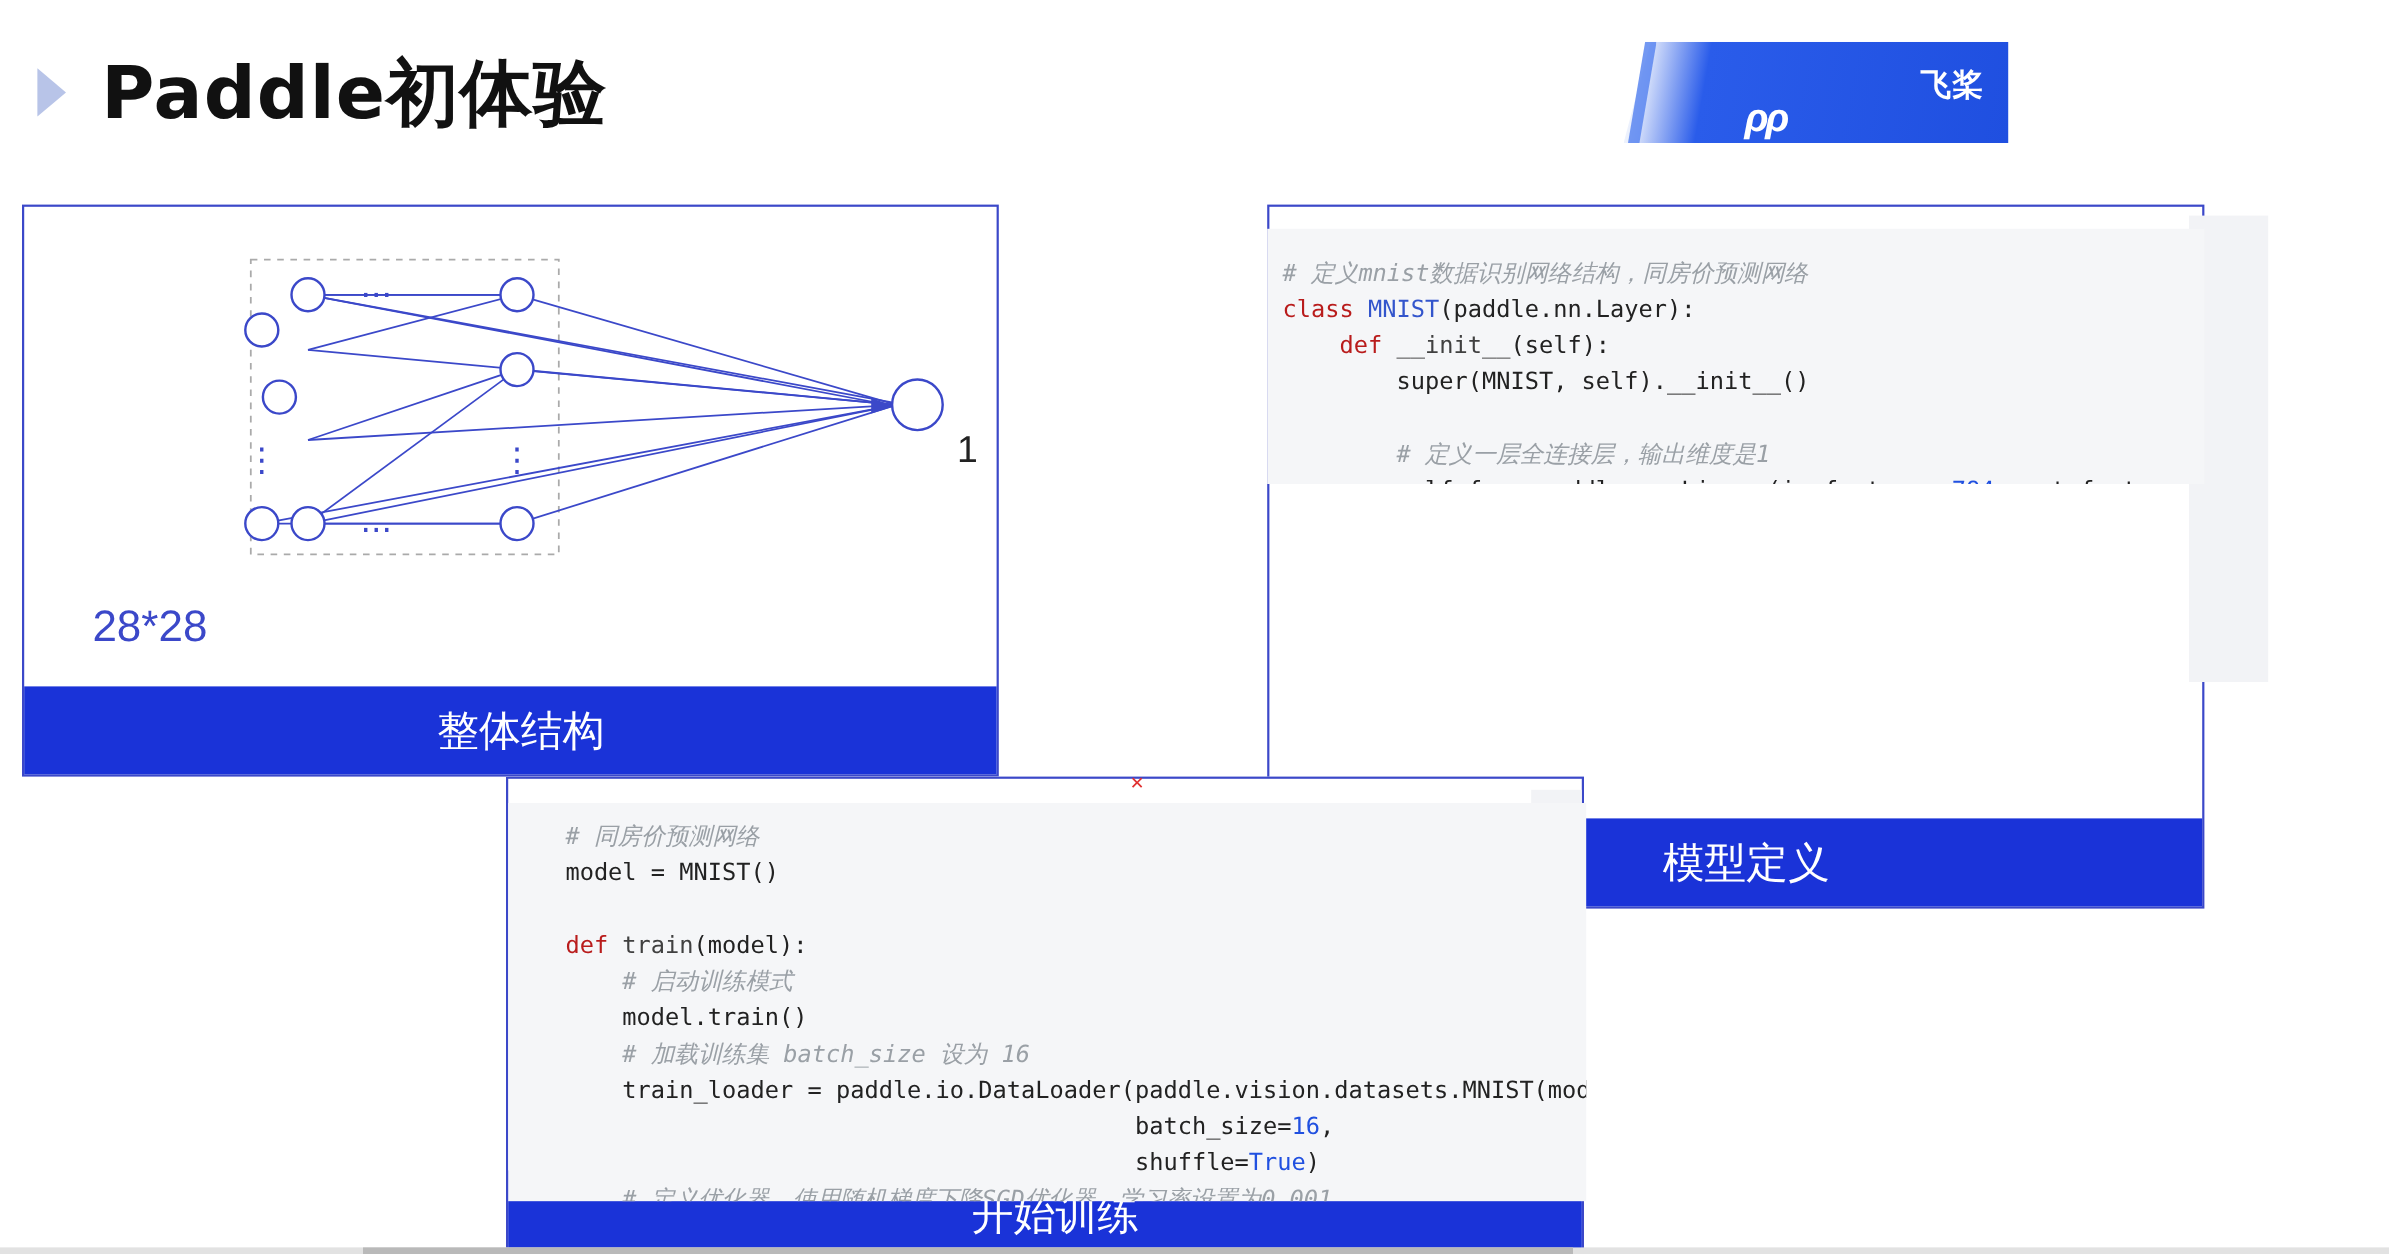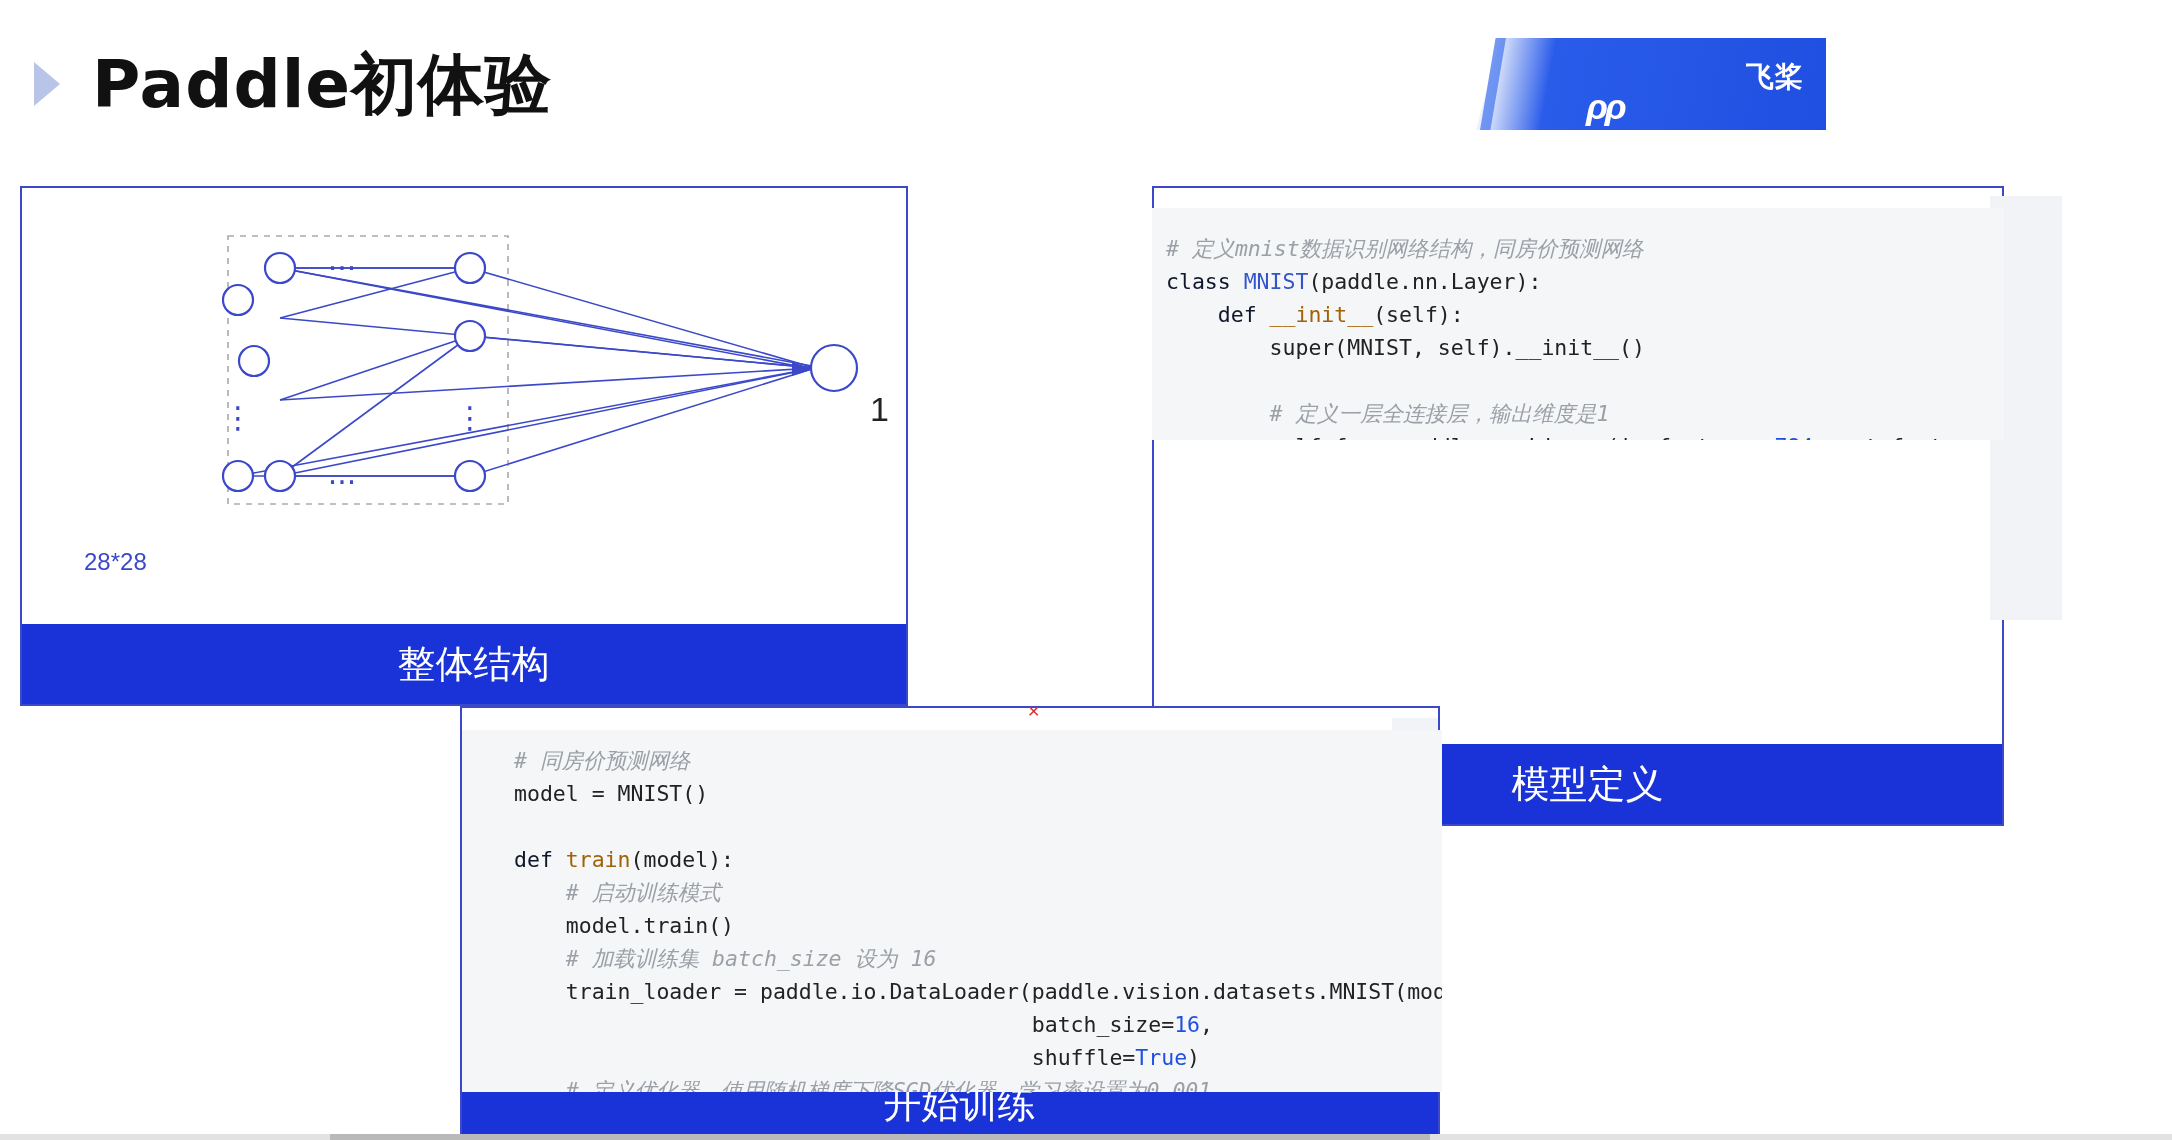--- a/index.html
+++ b/index.html
@@ -127,21 +127,21 @@
   .diagram {
     position: absolute;
     left: 0; top: 0;
     width: 884px;
     height: 436px;
   }
   .label-2828 {
     position: absolute;
     left: 62px;
     top: 360px;
-    font-size: 24px;
+    font-size: 40px;
     color: #3b48c9;
     font-family: "Liberation Sans", sans-serif;
   }
   .label-one {
     position: absolute;
     left: 870px;
     top: 390px;
     font-size: 34px;
     color: #222222;
     font-family: "Liberation Sans", sans-serif;
@@ -199,22 +199,22 @@
     line-height: 33px;
     padding: 14px 0 0 52px;
   }
   #code-train-shadow {
     left: 1392px;
     top: 718px;
     width: 46px;
     height: 352px;
   }
   .tok-com { color: #9aa0a6; font-style: italic; }
-  .tok-kw  { color: #0f172a; }
-  .tok-fn  { color: #a16207; text-align: center; }
+  .tok-kw  { color: #b91c1c; }
+  .tok-fn  { color: #404040; text-align: center; }
   .tok-cls { color: #3355cc; }
   .tok-num { color: #2050e0; }
   .tok-def { color: #222222; }
   .red-x {
     position: absolute;
     left: 1027px;
     top: 702px;
     color: #e03030;
     font-size: 16px;
     font-family: "DejaVu Sans", sans-serif;

